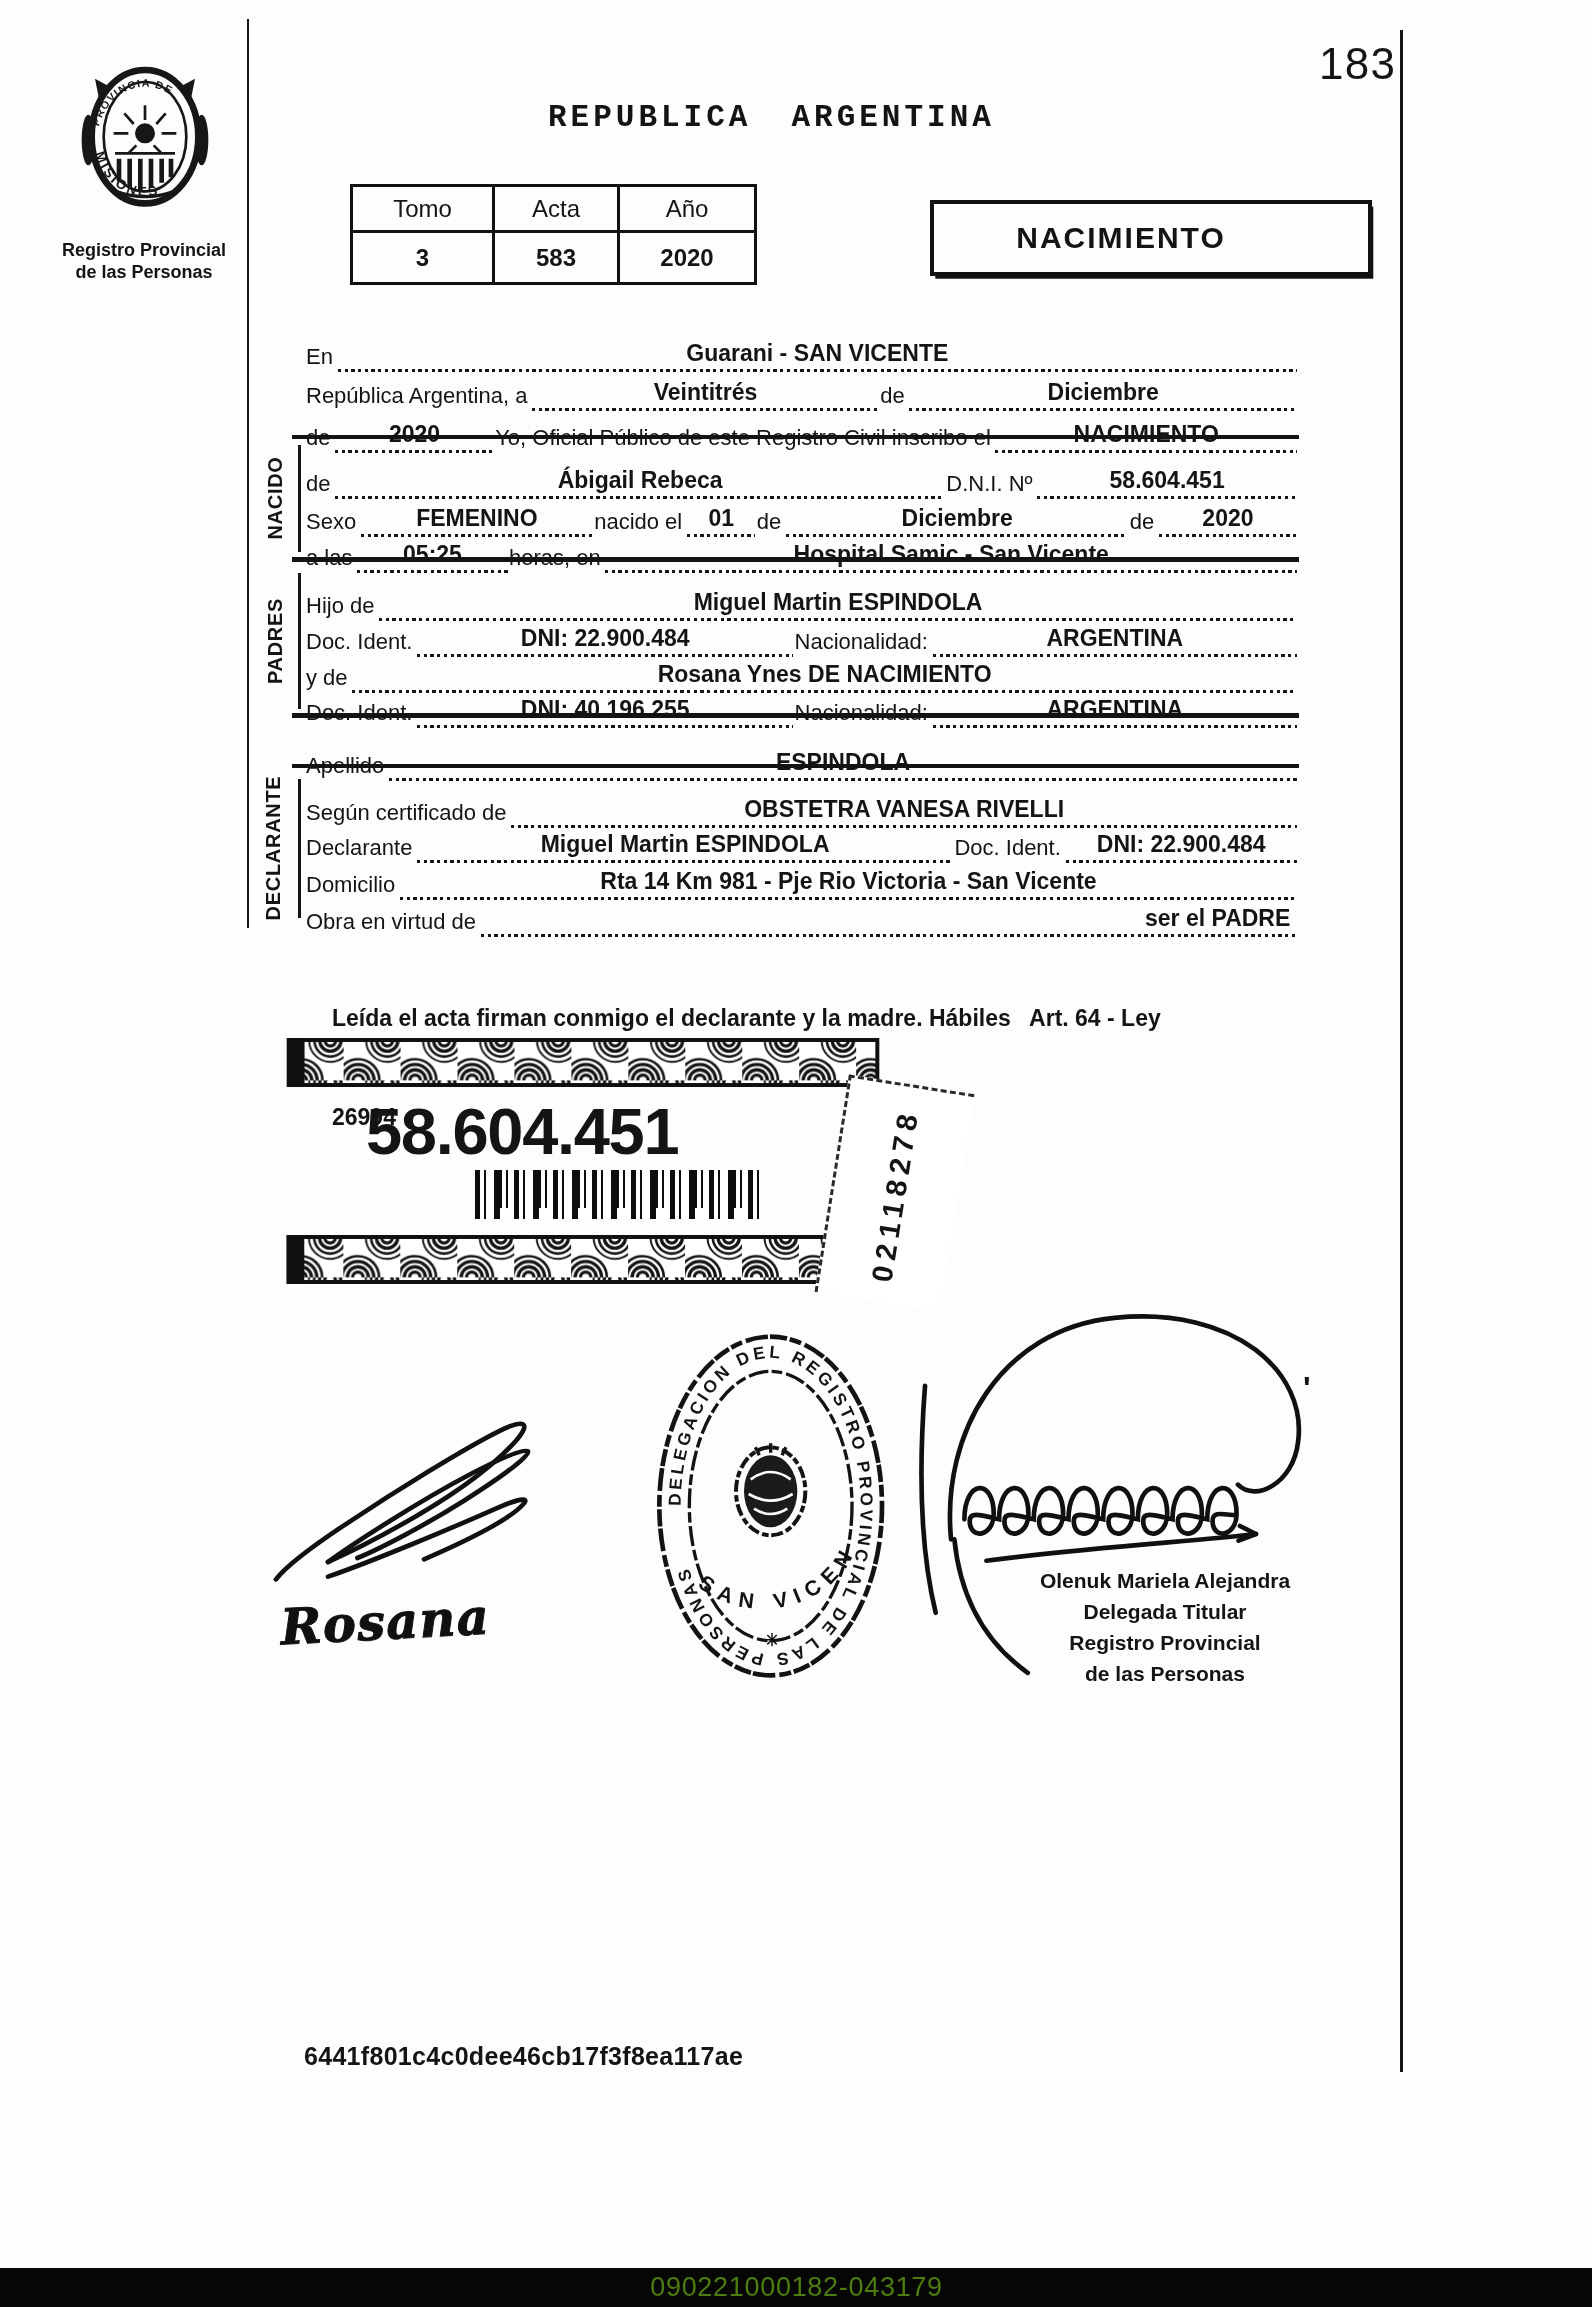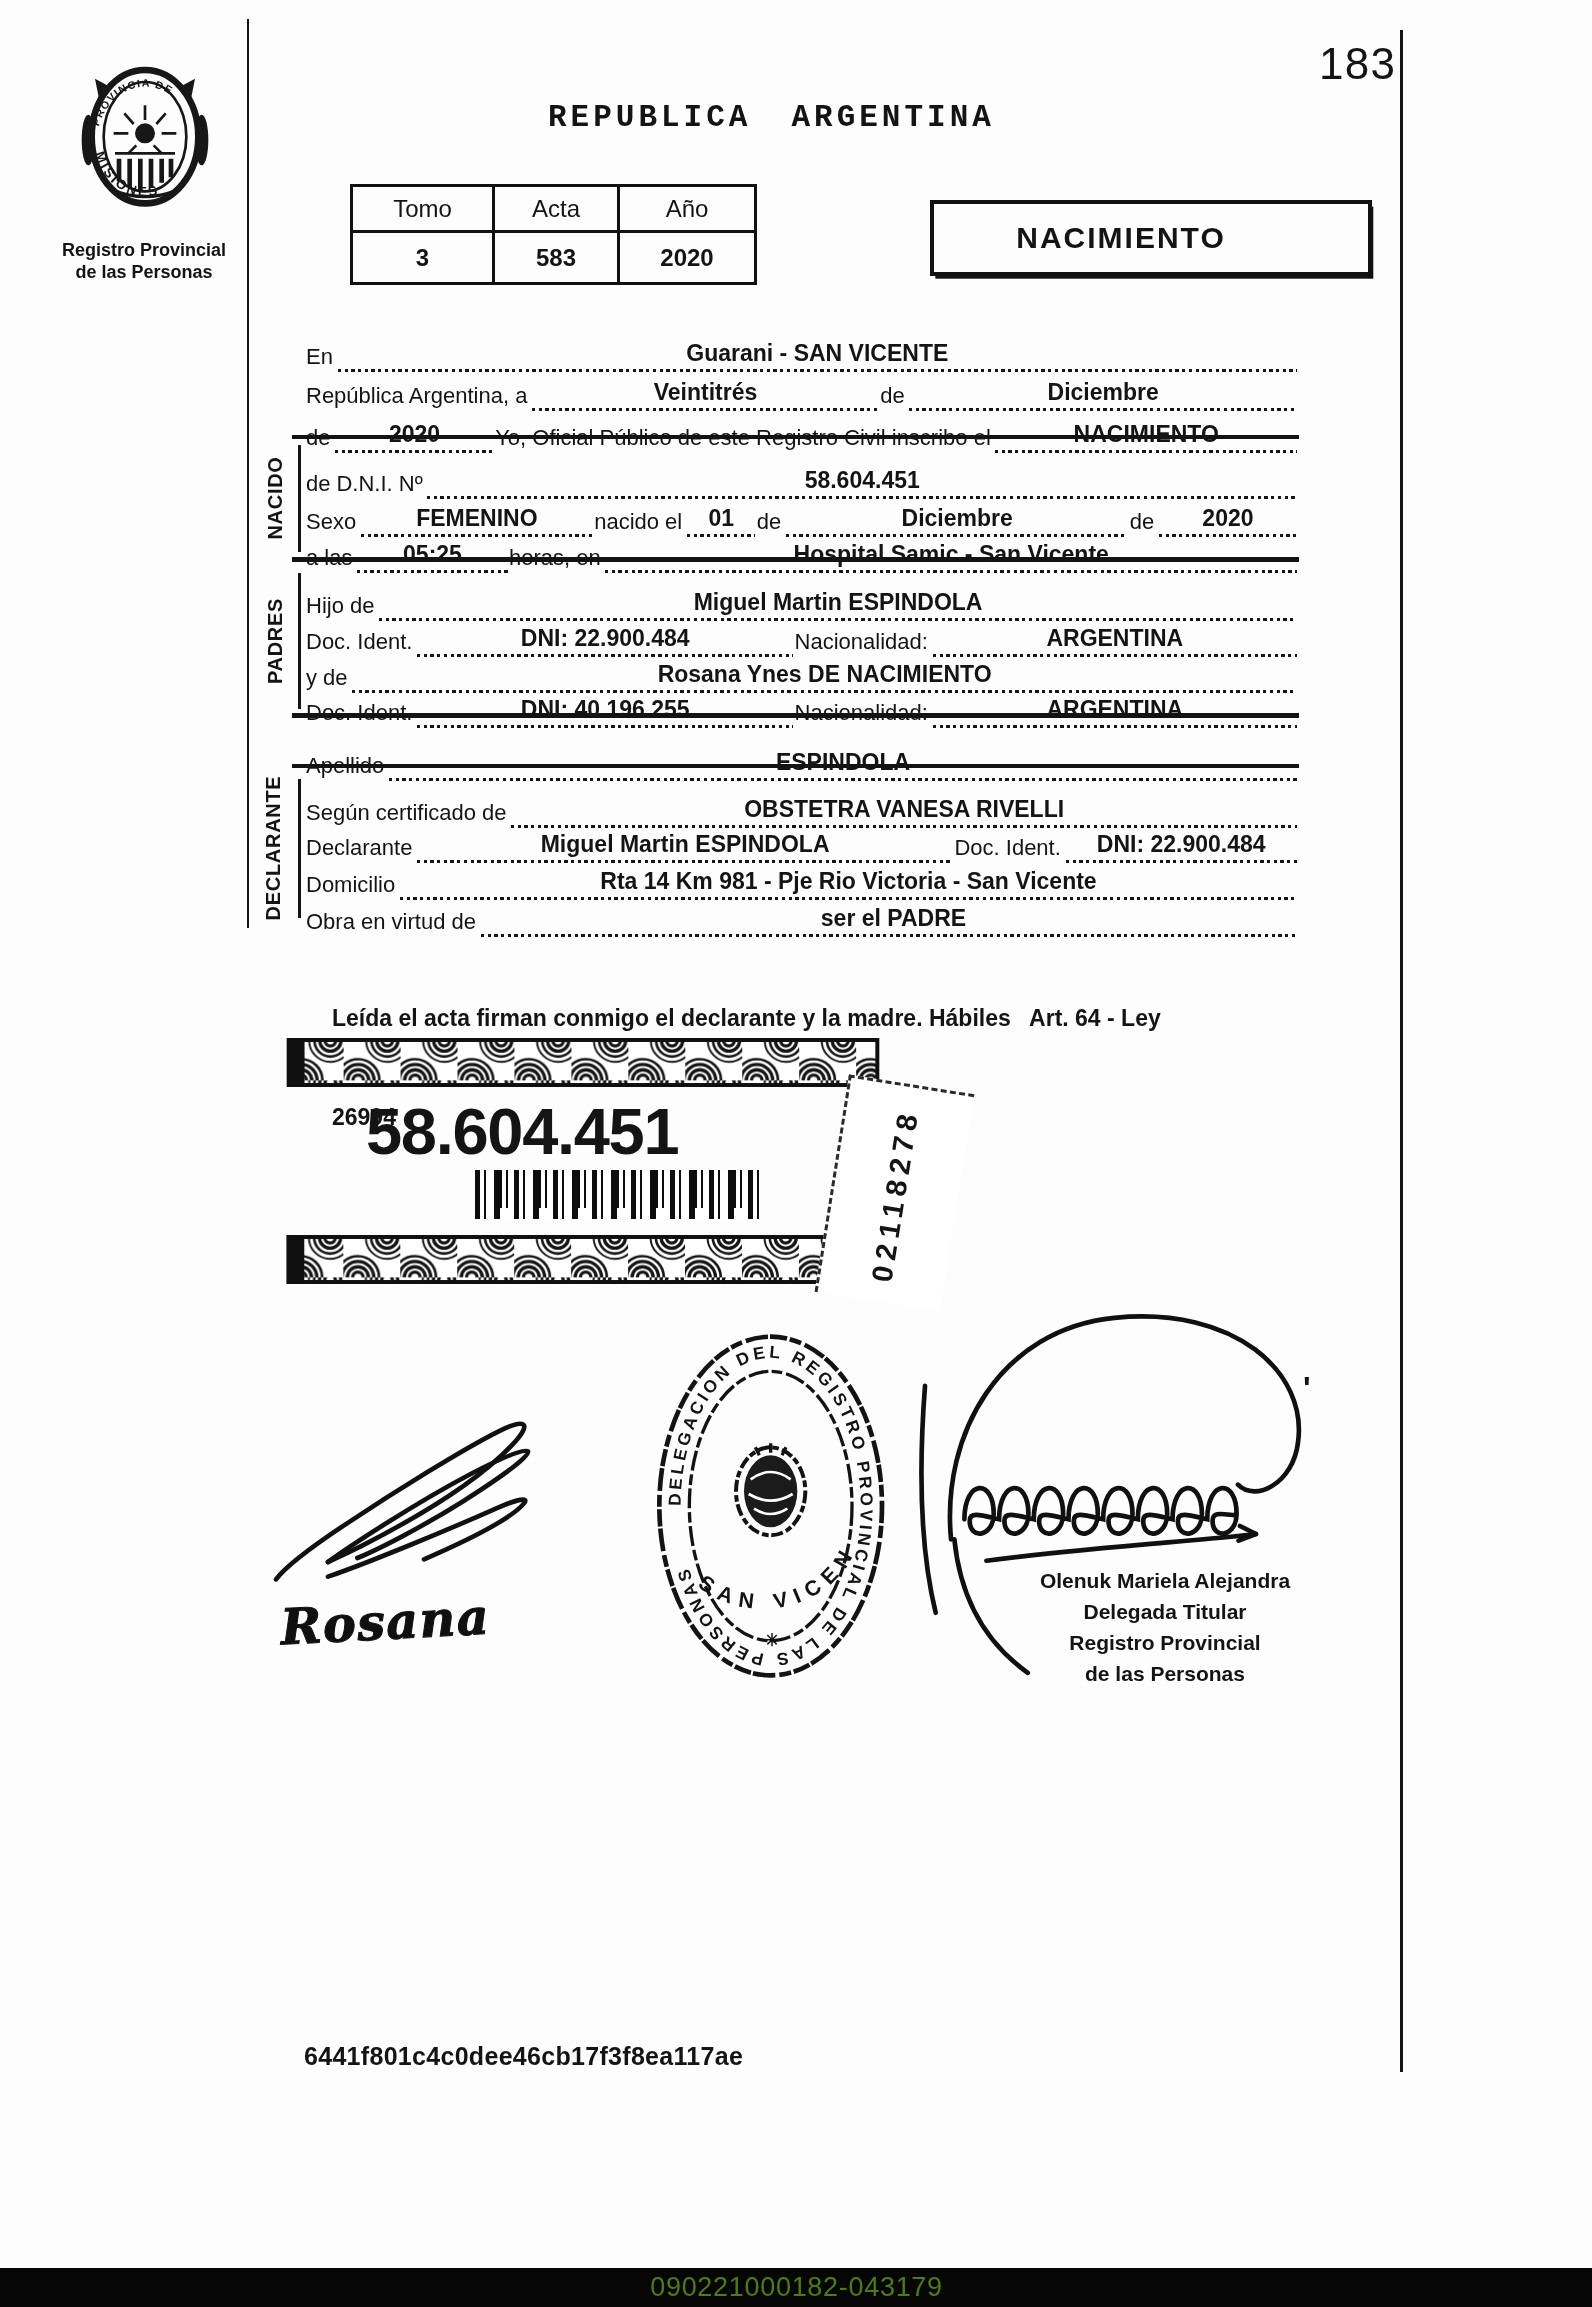--- a/index.html
+++ b/index.html
@@ -33,21 +33,21 @@
             display:flex;align-items:center;justify-content:center;padding-right:60px;}
   #type-box span{font-size:30px;font-weight:600;letter-spacing:2px;}
 
   
   .row{position:absolute;left:306px;width:991px;height:37px;display:flex;align-items:flex-end;margin-top:27px;}
   .lbl{font-size:22px;padding:0 4.7px 2px 1.3px;white-space:nowrap;}
   .lbl.first{padding-left:0;}
   .fill{flex:1 1 0;align-self:stretch;display:flex;align-items:flex-end;justify-content:center;
         background-image:repeating-linear-gradient(90deg,#161616 0 3.3px,rgba(0,0,0,0) 3.3px 6.7px);
         background-size:100% 3.3px;background-repeat:no-repeat;background-position:left bottom;}
-  .fill.left{justify-content:center;padding-left:9.3px;}
+  .fill.left{justify-content:flex-end;padding-left:9.3px;}
   .val{font-size:23px;font-weight:700;padding:0 6.7px 5.3px;white-space:nowrap;}
 
   .sep{position:absolute;left:292px;width:1007px;background:#131313;}
   #sep1{top:435px;height:4px;}
   #sep2{top:557px;height:4.7px;}
   #sep3{top:713px;height:4.7px;}
   #sep4{top:764px;height:4px;}
 
   .secbar{position:absolute;left:298px;width:2.7px;background:#151515;}
   #bar-nacido{top:445px;height:107px;}
@@ -180,20 +180,23 @@
         <span class="fill" style="flex-grow: 1;">
           <span class="val">2020</span>
         </span>
         <span class="lbl">Yo, Oficial Público de este Registro Civil inscribo el</span>
         <span class="fill" style="flex-grow: 1.9;">
           <span class="val">NACIMIENTO</span>
         </span>
       </div>
       <div class="row" style="top: 435px;">
         <span class="lbl first">de</span>
+        <span class="fill" style="flex-grow: 5.4;">
+          <span class="val">Ábigail Rebeca</span>
+        </span>
         <span class="lbl">D.N.I. Nº</span>
         <span class="fill" style="flex-grow: 2.3;">
           <span class="val">58.604.451</span>
         </span>
       </div>
       <div class="row" style="top: 473px;">
         <span class="lbl first">Sexo</span>
         <span class="fill" style="flex-grow: 2.1;">
           <span class="val">FEMENINO</span>
         </span>

